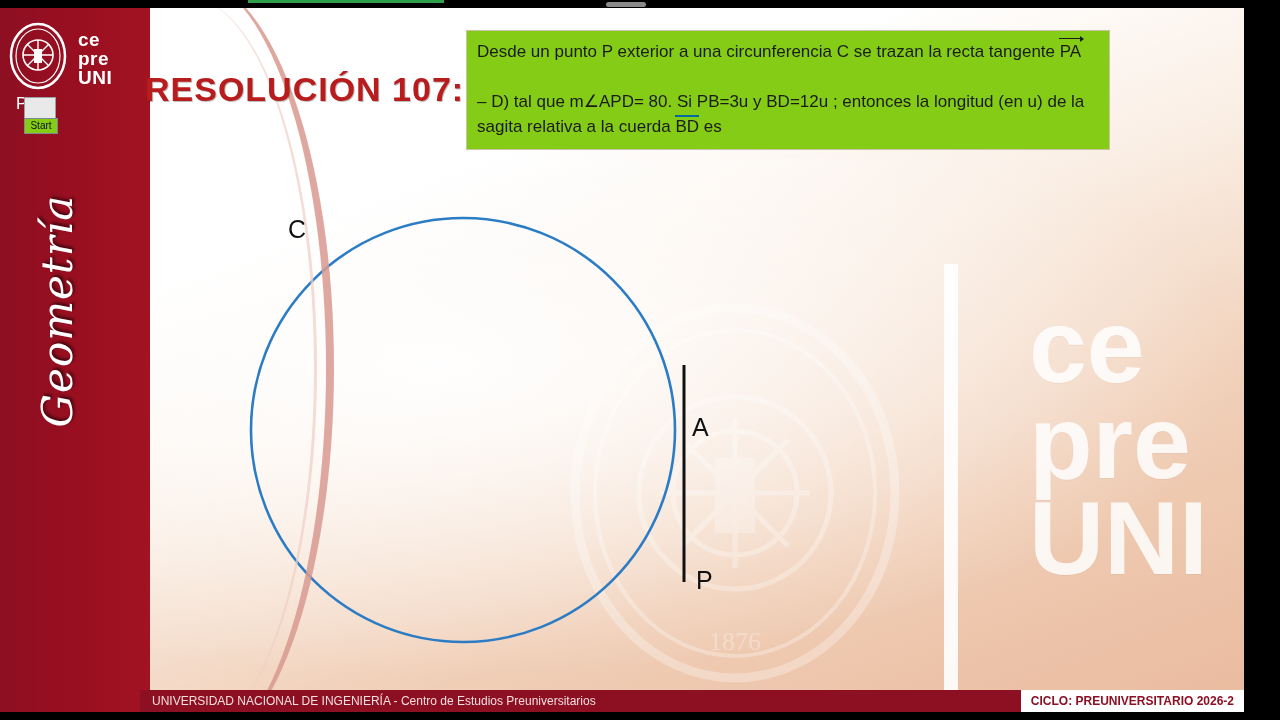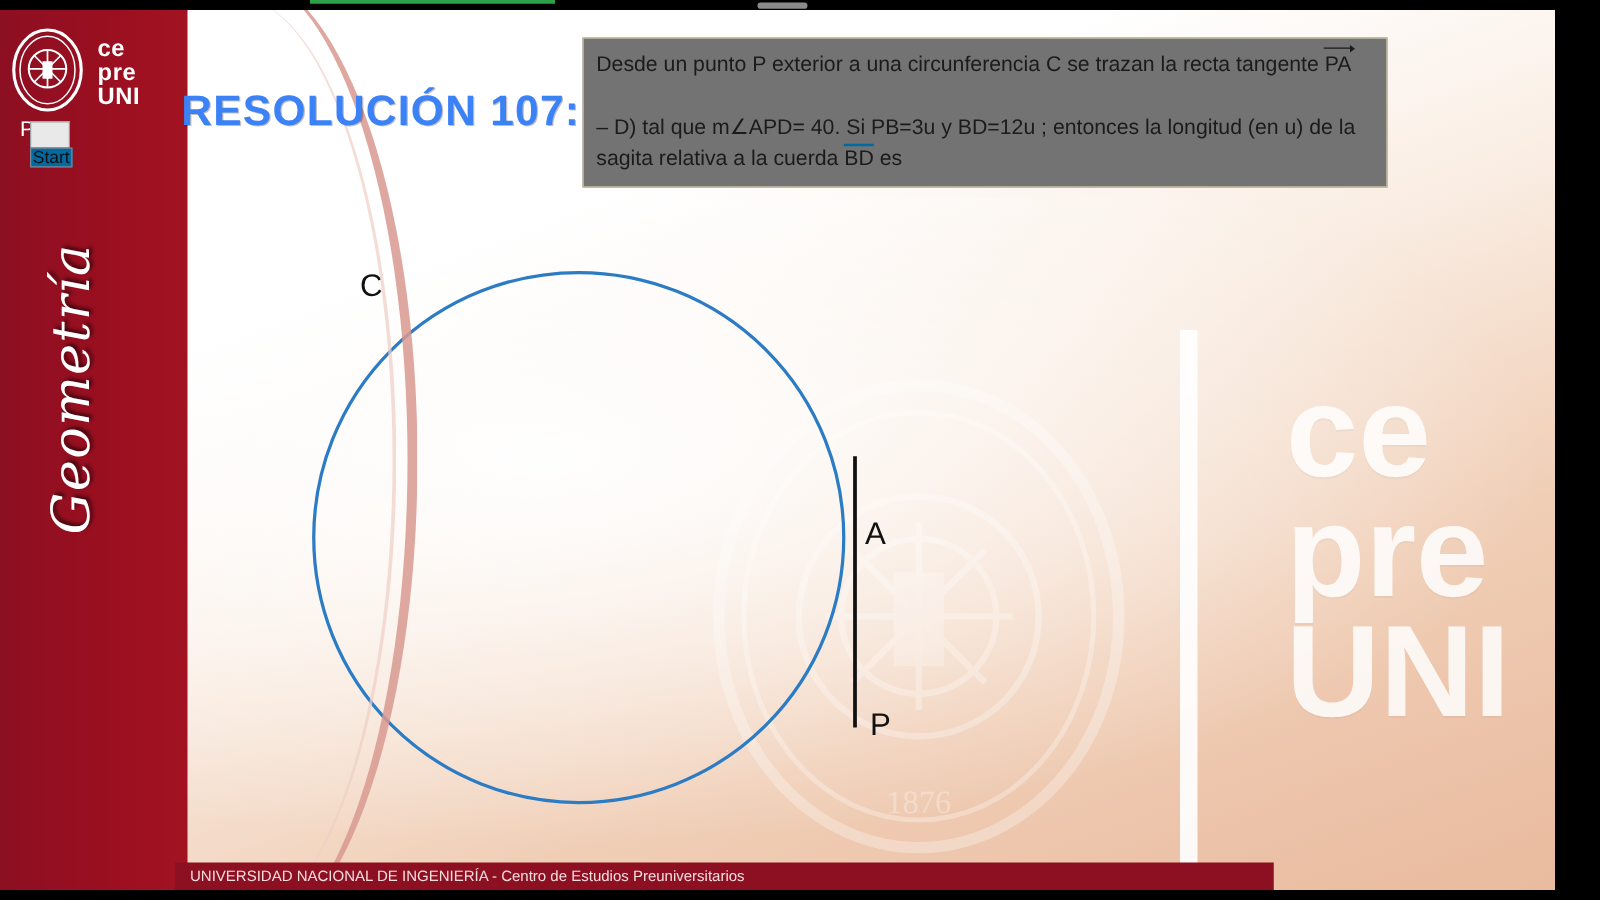--- a/index.html
+++ b/index.html
@@ -137,33 +137,33 @@
     font-style: italic;
     font-size: 42px;
     text-align: center;
     text-shadow: 2px 2px 3px rgba(0,0,0,.55);
     letter-spacing: 1px;
   }
   
   .title {
     position: absolute;
     left: 145px; top: 62px;
-    color: #3b82f6;
+    color: #b91c1c;
     font-size: 34px;
     font-weight: bold;
     letter-spacing: 1px;
     text-shadow: 1px 1px 0 rgba(0,0,0,.25);
   }
   
   .problem {
     position: absolute;
     left: 466px; top: 22px;
     width: 644px;
     padding: 8px 10px 10px 10px;
-    background: #737373;
+    background: #84cc16;
     border: 1px solid #c9c2a4;
     color: #1b1b1b;
     font-size: 17px;
     line-height: 25px;
     box-sizing: border-box;
   }
   .ovl { border-top: 2px solid #0369a1; padding-top: 0px; }
   .vec { position: relative; }
   .vec::after {
     content: "";
@@ -216,21 +216,21 @@
   .lbl {
     position: absolute;
     color: #111;
     font-size: 25px;
     font-family: "Liberation Sans", sans-serif;
   }
   
   .footer {
     position: absolute;
     left: 140px; bottom: 8px;
-    width: 879px; height: 22px;
+    width: 1104px; height: 22px;
     background: #8d0f22;
     color: #f3dede;
     font-size: 12px;
     line-height: 22px;
   }
   .footer .ftxt { position: absolute; left: 12px; top: 0; }
   .footer .fcycle {
     position: absolute;
     right: 0; top: 0;
     height: 22px;
@@ -308,33 +308,34 @@
 
     <div class="cepre-small">
       <span>ce</span>
       <span>pre</span>
       <span>UNI</span>
     </div>
 
     <div class="start-btn">
       <div class="p-letter">P</div>
       <div class="box"></div>
-      <div class="lbl" style="position:absolute; left:10px; top:24px; width:32px; height:14px; background:#0369a1; border:1px solid #7e8793; color:#111; font-size:14px; text-align:center; line-height:13px;">Start</div>
+      <div class="lbl" style="position:absolute; left:10px; top:24px; width:32px; height:14px; background:#84cc16; border:1px solid #7e8793; color:#111; font-size:10px; text-align:center; line-height:13px;">Start</div>
     </div>
 
     <div class="geometria">Geometría</div>
 
     <div class="title">RESOLUCIÓN  107:</div>
 
     <div class="problem">
       <span>Desde un punto P exterior a una  circunferencia C se trazan la recta tangente </span><span class="vec">PA</span><br>
       <br>
-      <span>– D) tal que m∠APD= 40. Si PB=3u y BD=12u ; entonces la longitud (en u) de la</span><br>
+      <span>– D) tal que m∠APD= 80. Si PB=3u y BD=12u ; entonces la longitud (en u) de la</span><br>
       <span>sagita relativa a la cuerda </span><span class="ovl">BD</span><span> es</span>
     </div>
 
     <div class="footer">
       <span class="ftxt">UNIVERSIDAD NACIONAL DE INGENIERÍA  - Centro de Estudios Preuniversitarios</span>
+      <span class="fcycle">CICLO: PREUNIVERSITARIO 2026-2</span>
     </div>
   </div>
 
   <div class="footer-black"></div>
 </div>
 
 </body></html>

